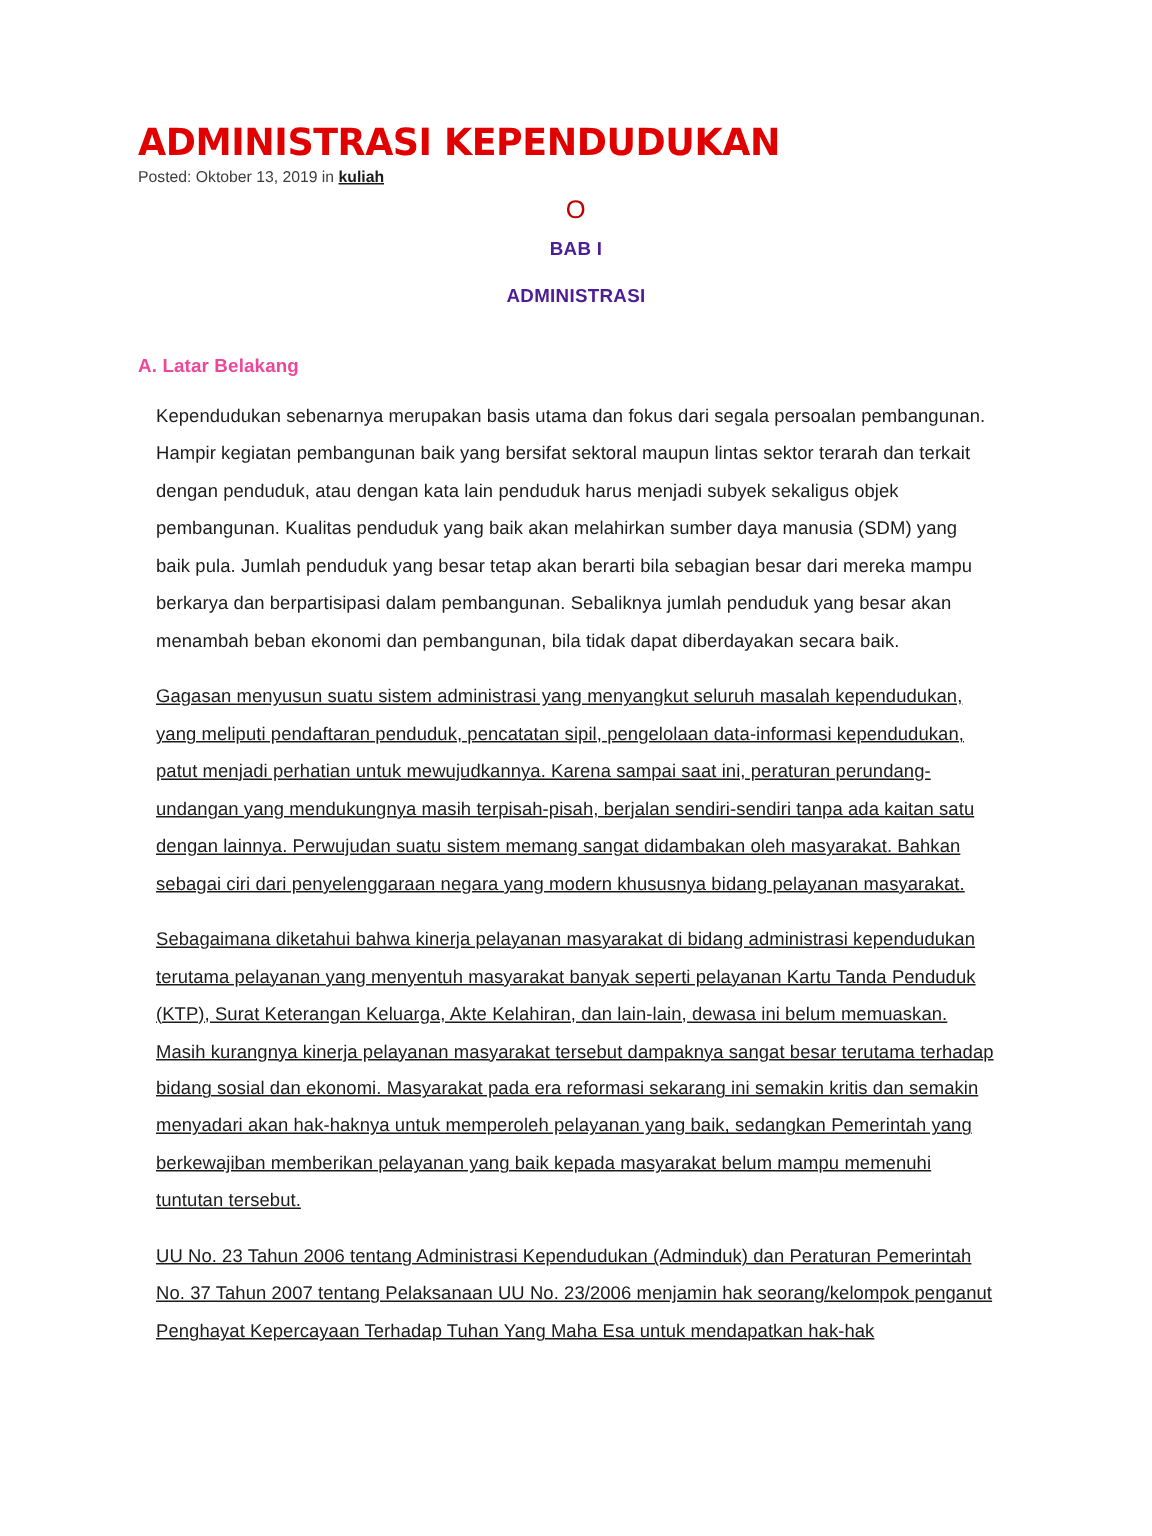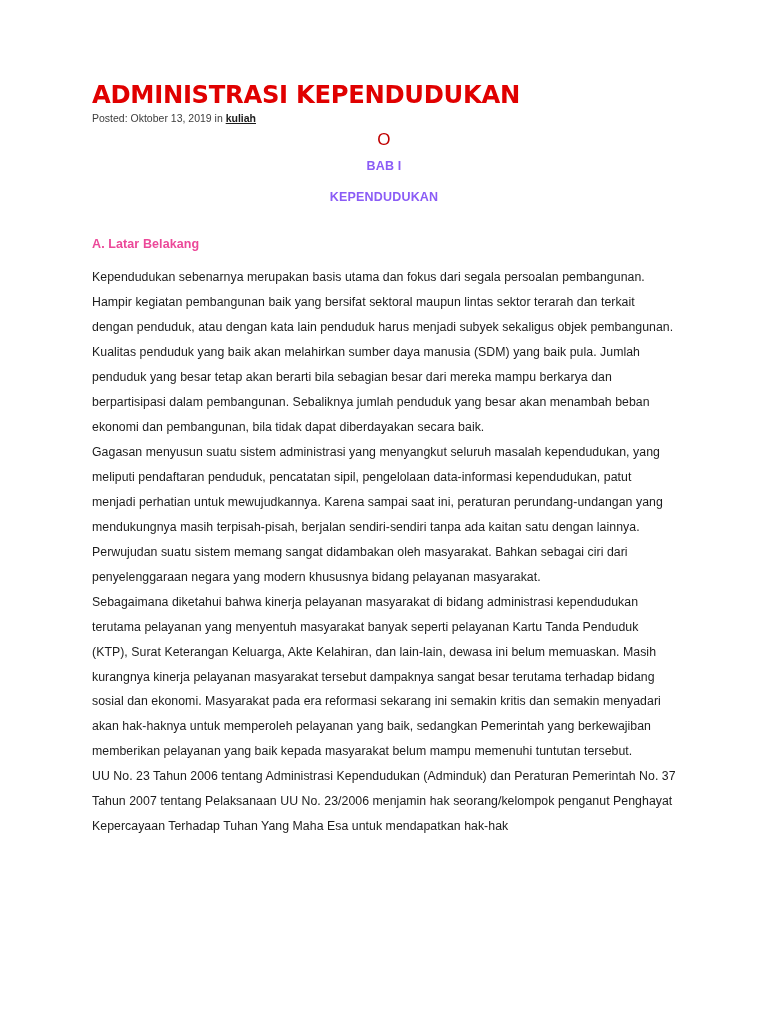--- a/index.html
+++ b/index.html
@@ -52,58 +52,59 @@
     font-size: 17px;
     color: #c00000;
     font-weight: normal;
     line-height: 1.2;
     margin: 0 0 9px 0;
     letter-spacing: 0.5px;
   }
   .heading-center {
     font-size: 12.5px;
     font-weight: bold;
-    color: #8b5cf6;
+    color: #4c1d95;
     margin: 0 0 17px 0;
     letter-spacing: 0.2px;
   }
   .section-head {
     font-size: 12.5px;
     font-weight: bold;
     color: #ec4899;
     margin: 33px 0 14px 0;
     letter-spacing: 0.1px;
   }
   .body-par {
     font-size: 12.3px;
     line-height: 2.03;
     color: #1c1c1c;
-    margin: 0;
+    margin: 12px;
     text-align: left;
     letter-spacing: 0.05px;
   }
   .body-par + .body-par {
     margin-top: 0;
+    text-decoration: underline;
   }
 </style>
 </head>
 <body>
 
 <div class="page">
 
   <h1 class="doc-title">ADMINISTRASI KEPENDUDUKAN</h1>
 
   <div class="post-meta">
     <span>Posted: Oktober 13, 2019 in </span><a class="cat-link" href="#">kuliah</a>
   </div>
 
   <div class="center-block">
     <div class="big-o">O</div>
     <div class="heading-center">BAB I</div>
-    <div class="heading-center">KEPENDUDUKAN</div>
+    <div class="heading-center">ADMINISTRASI</div>
   </div>
 
   <div class="section-head">A. Latar Belakang</div>
 
   <p class="body-par">Kependudukan sebenarnya merupakan basis utama dan fokus dari segala persoalan pembangunan. Hampir kegiatan pembangunan baik yang bersifat sektoral maupun lintas sektor terarah dan terkait dengan penduduk, atau dengan kata lain penduduk harus menjadi subyek sekaligus objek pembangunan. Kualitas penduduk yang baik akan melahirkan sumber daya manusia (SDM) yang baik pula. Jumlah penduduk yang besar tetap akan berarti bila sebagian besar dari mereka mampu berkarya dan berpartisipasi dalam pembangunan. Sebaliknya jumlah penduduk yang besar akan menambah beban ekonomi dan pembangunan, bila tidak dapat diberdayakan secara baik.</p>
   <p class="body-par">Gagasan menyusun suatu sistem administrasi yang menyangkut seluruh masalah kependudukan, yang meliputi pendaftaran penduduk, pencatatan sipil, pengelolaan data-informasi kependudukan, patut menjadi perhatian untuk mewujudkannya. Karena sampai saat ini, peraturan perundang-undangan yang mendukungnya masih terpisah-pisah, berjalan sendiri-sendiri tanpa ada kaitan satu dengan lainnya. Perwujudan suatu sistem memang sangat didambakan oleh masyarakat. Bahkan sebagai ciri dari penyelenggaraan negara yang modern khususnya bidang pelayanan masyarakat.</p>
   <p class="body-par">Sebagaimana diketahui bahwa kinerja pelayanan masyarakat di bidang administrasi kependudukan terutama pelayanan yang menyentuh masyarakat banyak seperti pelayanan Kartu Tanda Penduduk (KTP), Surat Keterangan Keluarga, Akte Kelahiran, dan lain-lain, dewasa ini belum memuaskan. Masih kurangnya kinerja pelayanan masyarakat tersebut dampaknya sangat besar terutama terhadap bidang sosial dan ekonomi. Masyarakat pada era reformasi sekarang ini semakin kritis dan semakin menyadari akan hak-haknya untuk memperoleh pelayanan yang baik, sedangkan Pemerintah yang berkewajiban memberikan pelayanan yang baik kepada masyarakat belum mampu memenuhi tuntutan tersebut.</p>
   <p class="body-par">UU No. 23 Tahun 2006 tentang Administrasi Kependudukan (Adminduk) dan Peraturan Pemerintah No. 37 Tahun 2007 tentang Pelaksanaan UU No. 23/2006 menjamin hak seorang/kelompok penganut Penghayat Kepercayaan Terhadap Tuhan Yang Maha Esa untuk mendapatkan hak-hak</p>
 
 </div>

